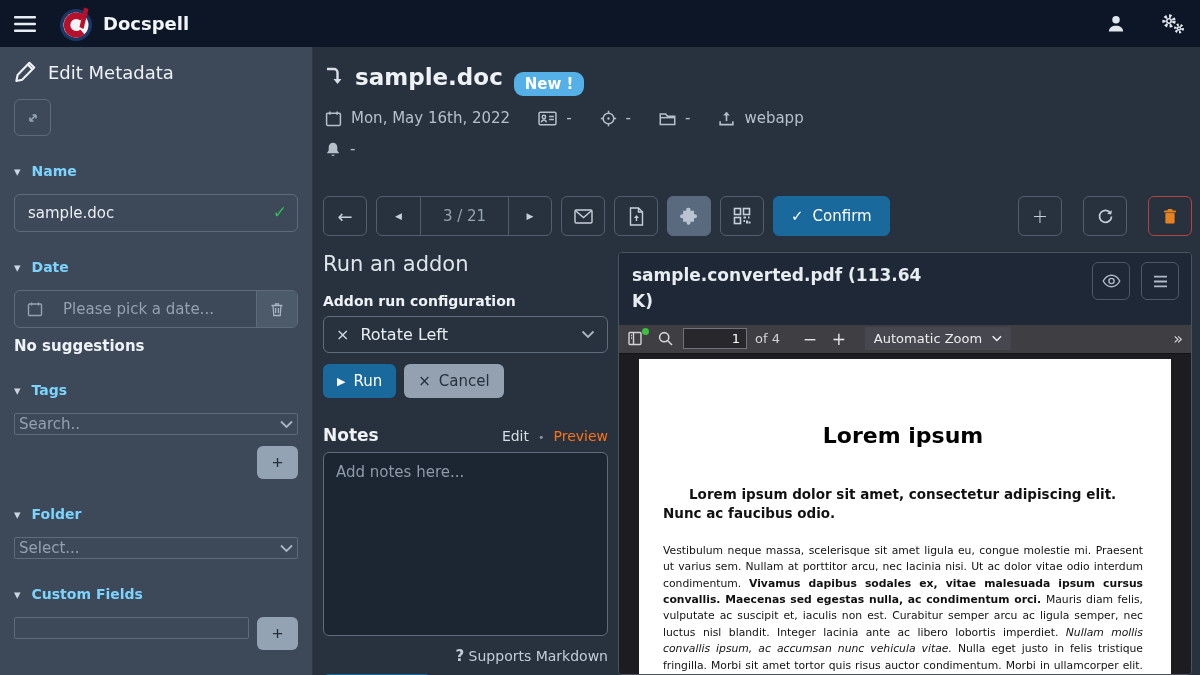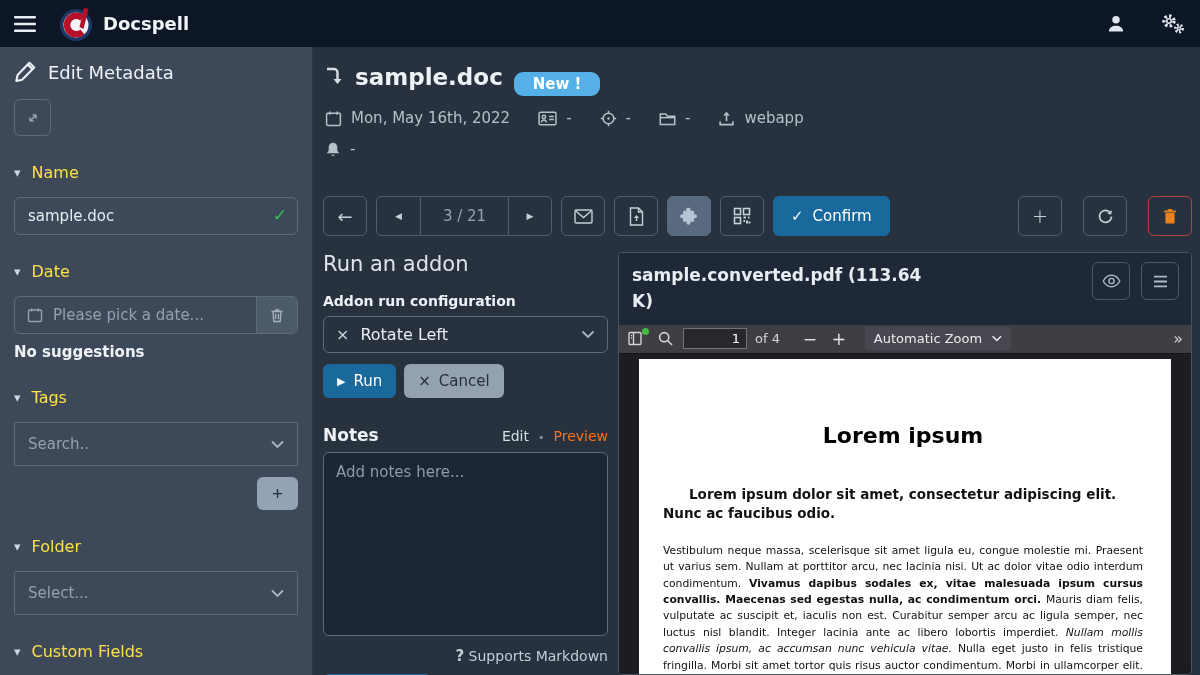--- a/index.html
+++ b/index.html
@@ -18,42 +18,42 @@
   
   .app { display:flex; height:628px; }
   .sidebar { width:313px; min-width:313px; background:#3d4959; padding:10px 14px; border-right:1px solid #2c3644; overflow:hidden; }
   .main { flex:1; background:#28323f; padding:10px 8px 0 10px; overflow:hidden; display:flex; flex-direction:column; }
 
   
   .sb-title { display:flex; align-items:center; gap:12px; font-size:18px; font-weight:400; color:#eef2f6; margin-top:4px; }
   .sb-expand { margin-top:16px; width:37px; height:37px; border:1px solid #5d6b7b; border-radius:6px; background:transparent; color:#97a5b4; display:flex; align-items:center; justify-content:center; cursor:pointer; }
   .sb-section { margin-top:27px; display:flex; align-items:center; gap:11px; }
   .sb-caret { color:#cdd6df; font-size:13px; }
-  .sb-label { font-weight:normal; font-size:16px; color:#fde047; }
+  .sb-label { font-weight:bold; font-size:14px; color:#7dd3fc; }
   .sb-input-wrap { position:relative; margin-top:15px; }
   .sb-input { width:100%; height:38px; background:transparent; border:1px solid #5d6b7b; border-radius:6px; color:#e8edf2; font-size:15px; padding:0 34px 0 13px; font-family:inherit; }
   .sb-input::placeholder { color:#94a1b0; }
   .sb-check { position:absolute; right:11px; top:8px; color:#2fbf55; font-size:17px; font-weight:bold; }
   .date-ctl { margin-top:15px; display:flex; border:1px solid #5d6b7b; border-radius:6px; height:38px; overflow:hidden; }
-  .date-main { flex:1; display:flex; align-items:center; gap:10px; padding:0 12px; color:#94a1b0; font-size:15px; cursor:text; }
+  .date-main { flex:1; display:flex; align-items:center; gap:20px; padding:0 12px; color:#94a1b0; font-size:15px; cursor:text; }
   .date-trash { width:41px; background:#4c5a6a; border-left:1px solid #5d6b7b; display:flex; align-items:center; justify-content:center; color:#a7b3c0; cursor:pointer; }
   .no-sugg { margin-top:9px; font-weight:bold; font-size:15px; color:#eef2f6; }
-  .sb-select { margin-top:15px; height:44px; border:1px solid #5d6b7b; border-radius:2px; display:flex; align-items:center; padding:0 13px; color:#94a1b0; font-size:15px; cursor:pointer; }
+  .sb-select { margin-top:15px; height:22px; border:1px solid #5d6b7b; border-radius:2px; display:flex; align-items:center; padding:0 4px; color:#94a1b0; font-size:15px; cursor:pointer; }
   .sb-select .grow { flex:1; }
   .chev { color:#aab6c2; }
   .plus-row { display:flex; justify-content:flex-end; margin-top:11px; }
   .plus-btn { width:41px; height:33px; background:#93a3b4; border:none; border-radius:6px; color:#26303d; font-size:19px; line-height:1; cursor:pointer; }
   .cf-row { display:flex; gap:8px; margin-top:15px; align-items:flex-start; }
   .cf-row .sb-select { margin-top:0; flex:1; }
 
   
   .item-head { padding-left:2px; }
   .item-title-row { display:flex; align-items:center; gap:11px; }
   .item-title { font-size:23px; font-weight:bold; color:#eef2f6; }
-  .badge { background:#54b0e6; color:#fff; font-weight:bold; font-size:15px; padding:3px 19px; border-radius:9px;margin-top:15px; }
+  .badge { background:#54b0e6; color:#fff; font-weight:bold; font-size:15px; padding:3px 11px; border-radius:9px;margin-top:15px; }
   .meta-row { display:flex; align-items:center; gap:9px; margin-top:13px; color:#b6c0cb; font-size:15px; }
   .meta-sep { width:10px; }
   .due-row { display:flex; align-items:center; gap:9px; margin-top:13px; color:#b6c0cb; font-size:15px; }
 
   
   .action-bar { display:flex; align-items:center; margin-top:38px; }
   .tbtn { height:40px; min-width:44px; border:1px solid #515e6d; border-radius:6px; background:transparent; color:#c6d0da; display:flex; align-items:center; justify-content:center; font-size:15px; cursor:pointer; font-family:inherit; }
   .tbtn + .tbtn, .tbtn + .tgroup, .tgroup + .tbtn { margin-left:9px; }
   .tgroup { display:flex; height:40px; border:1px solid #515e6d; border-radius:6px; overflow:hidden; }
   .tgroup > div { display:flex; align-items:center; justify-content:center; cursor:pointer; }

